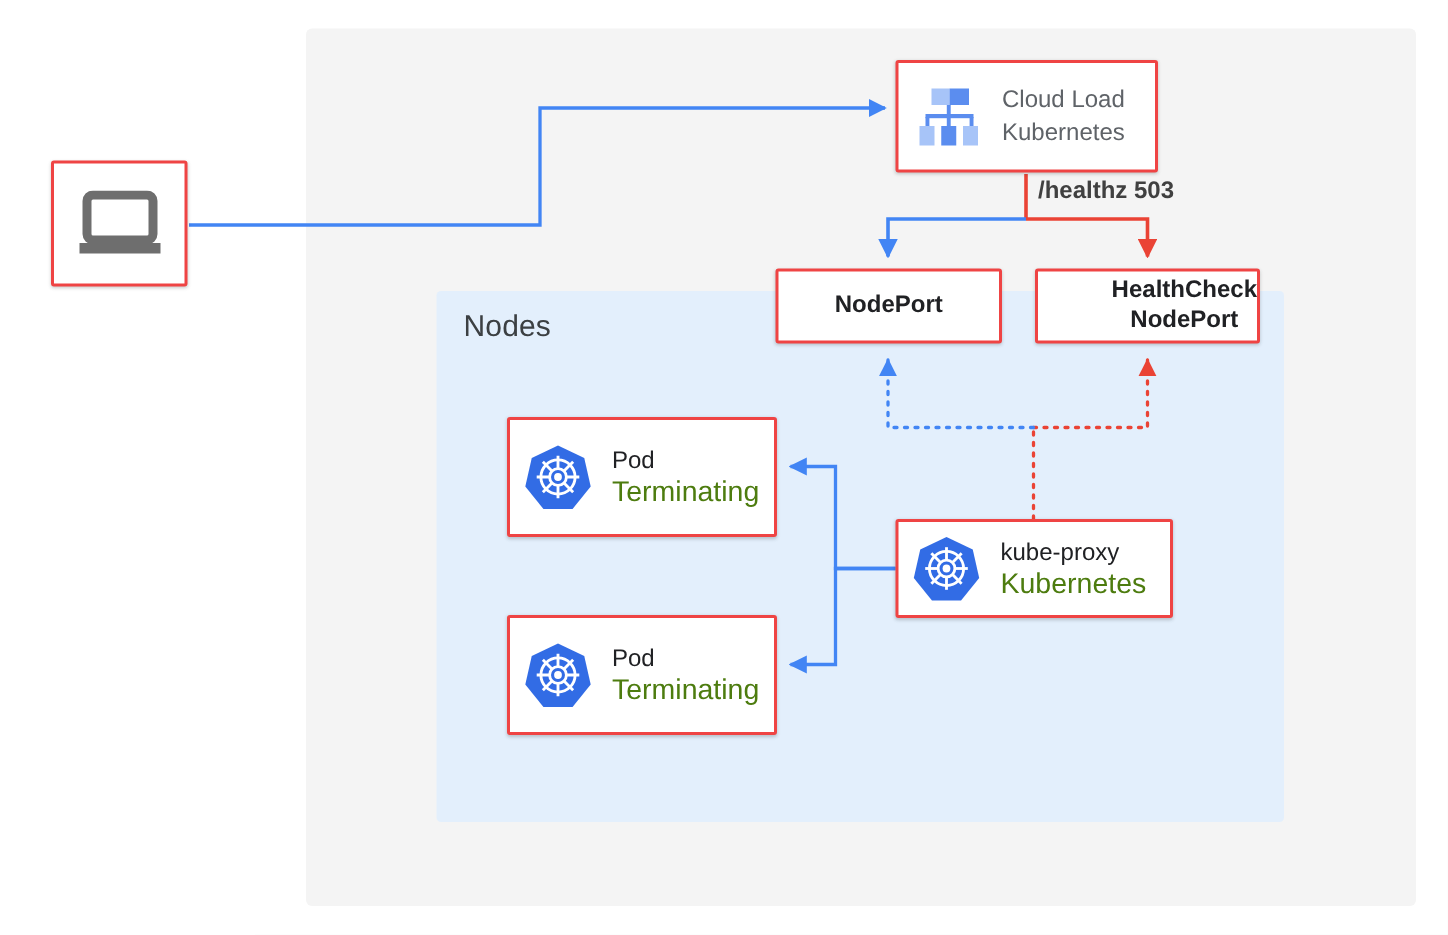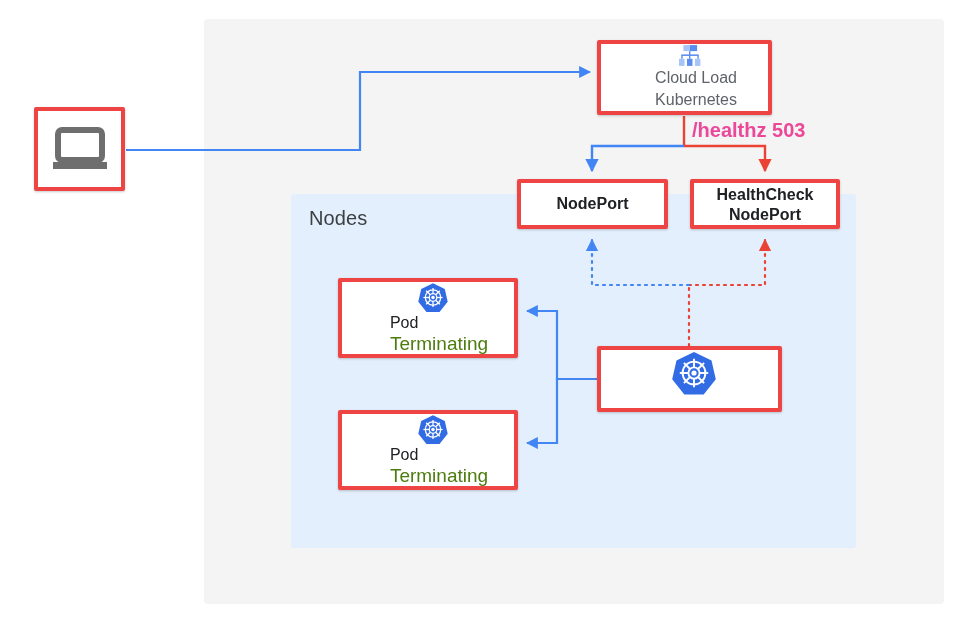--- a/index.html
+++ b/index.html
@@ -37,25 +37,24 @@
   .panel-nodes-label {
     position: absolute;
     left: 309px; top: 207px;
     font-size: 20px;
     color: #3c4043;
     letter-spacing: .1px;
   }
   .card {
     position: absolute;
     background: #ffffff;
-    border: 4px solid #ef4444;
+    border: 2px solid #ef4444;
     border-radius: 2px;
     box-sizing: border-box;
     box-shadow: 0 1px 2px rgba(60,64,67,.18), 0 1px 3px rgba(60,64,67,.10);
-    flex-direction: column;
   }
   .client-box {
     left: 34px; top: 107px;
     width: 91px; height: 84px;
     display: flex; align-items: center; justify-content: center;
   }
   .lb-box {
     left: 597px; top: 40px;
     width: 175px; height: 75px;
     display: flex; align-items: center;
@@ -109,23 +108,23 @@
   .node-sub {
     font-size: 19px;
     color: #4d7c0f;
     line-height: 20px;
     margin-top: 1px;
     white-space: nowrap;
   }
   .healthz-label {
     position: absolute;
     left: 692px; top: 119px;
-    font-size: 20px;
+    font-size: 16px;
     font-weight: bold;
-    color: #ec4899;
+    color: #404040;
     white-space: nowrap;
   }
   svg.wires {
     position: absolute;
     left: 0; top: 0;
     width: 965px; height: 623px;
     overflow: visible;
     pointer-events: none;
   }
 </style>
@@ -262,15 +261,19 @@
         <line x1="23" y1="28.6" x2="23" y2="37.2"></line>
         <line x1="8.8" y1="23" x2="17.4" y2="23"></line>
         <line x1="28.6" y1="23" x2="37.2" y2="23"></line>
         <line x1="12.9" y1="12.9" x2="19" y2="19"></line>
         <line x1="27" y1="27" x2="33.1" y2="33.1"></line>
         <line x1="33.1" y1="12.9" x2="27" y2="19"></line>
         <line x1="19" y1="27" x2="12.9" y2="33.1"></line>
       </g>
       <circle cx="23" cy="23" r="2.6" fill="#ffffff"></circle>
     </svg>
+    <div class="node-text">
+      <div class="node-title">kube-proxy</div>
+      <div class="node-sub">Kubernetes</div>
+    </div>
   </div>
 
 </div>
 
 </body></html>

